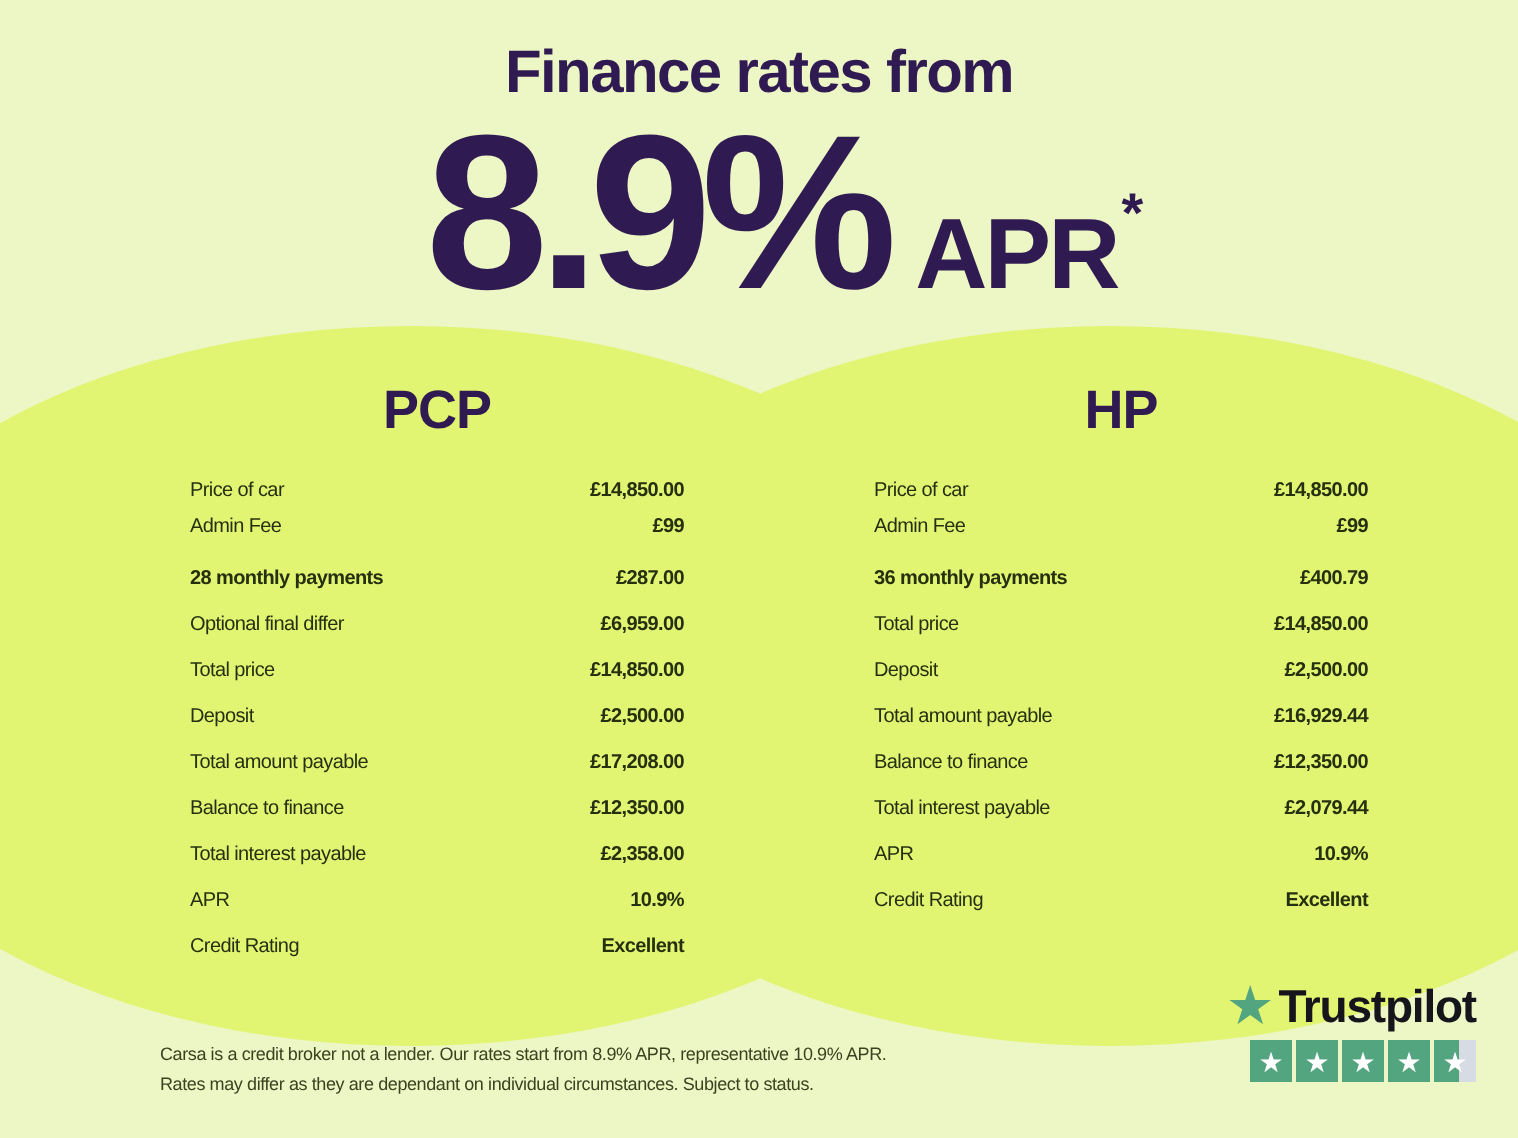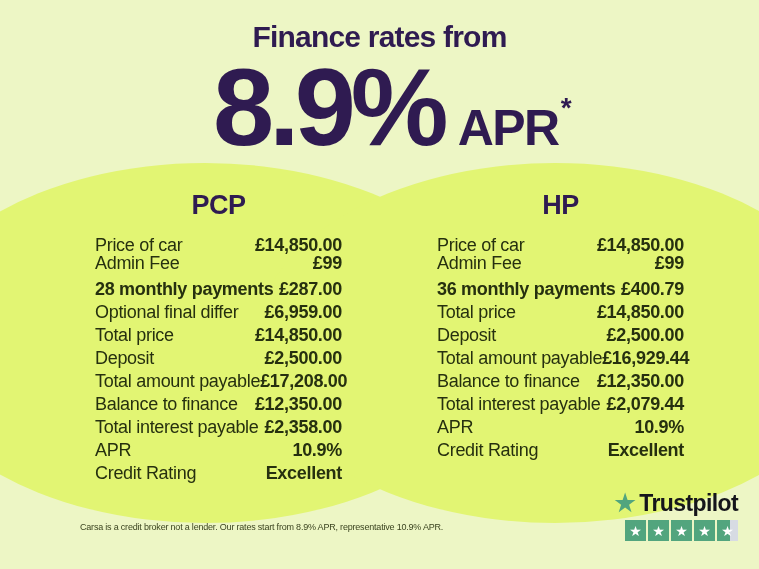--- a/index.html
+++ b/index.html
@@ -47,21 +47,21 @@
 
   .col{position:absolute;top:190px;width:247px;}
   .col.pcp{left:95px;}
   .col.hp{left:437px;}
   .col-title{
     text-align:center;font-size:27px;font-weight:bold;
     letter-spacing:-0.5px;color:var(--accent-purple);margin-bottom:15px;
   }
   .row{
     display:flex;justify-content:space-between;align-items:center;
-    height:23px;font-size:18px;letter-spacing:-0.3px;color:var(--text-dark);
+    height:23px;font-size:10px;letter-spacing:-0.3px;color:var(--text-dark);
   }
   .row.tight{height:18.5px;}
   .row.strong{font-weight:bold;margin-top:5px;}
   .row .lbl{white-space:nowrap;}
   .row .val{white-space:nowrap;text-align:right;font-weight:bold;}
 
   .disclaimer{
     position:absolute;left:80px;top:520px;
     font-size:9px;line-height:14.5px;letter-spacing:-0.2px;
     color:var(--footer-text);white-space:nowrap;
@@ -195,20 +195,21 @@
       <span class="val">10.9%</span>
     </div>
     <div class="row">
       <span class="lbl">Credit Rating</span>
       <span class="val">Excellent</span>
     </div>
   </section>
 
   <div class="disclaimer">
     <div>Carsa is a credit broker not a lender. Our rates start from 8.9% APR, representative 10.9% APR.</div>
+    <div>Rates may differ as they are dependant on individual circumstances. Subject to status.</div>
   </div>
 
   <div class="trustpilot">
     <div class="tp-logo">
       <span class="tp-logo-star">★</span>
       <span class="tp-word">Trustpilot</span>
     </div>
     <div class="tp-stars">
       <span class="tp-box">
           <span>★</span>

